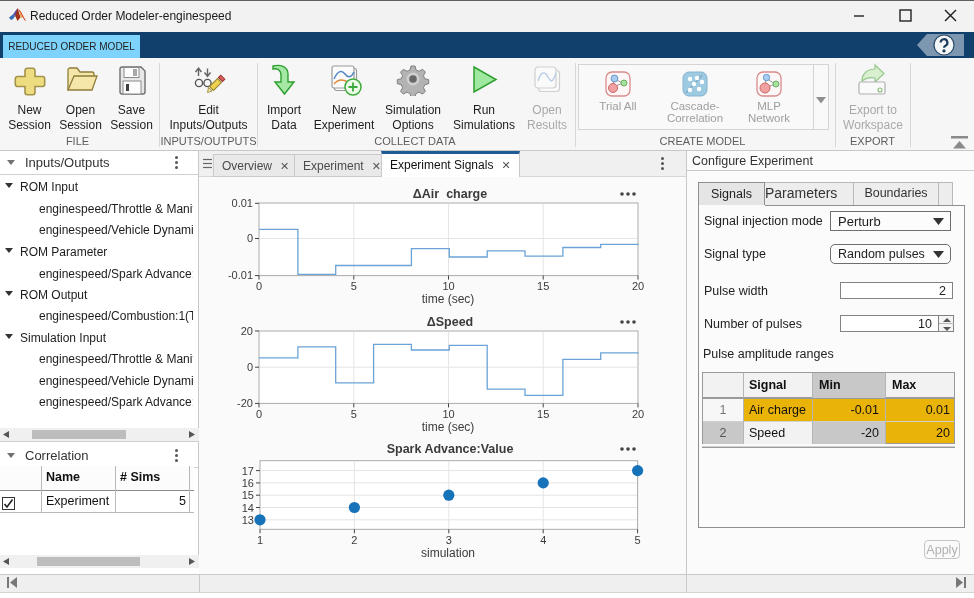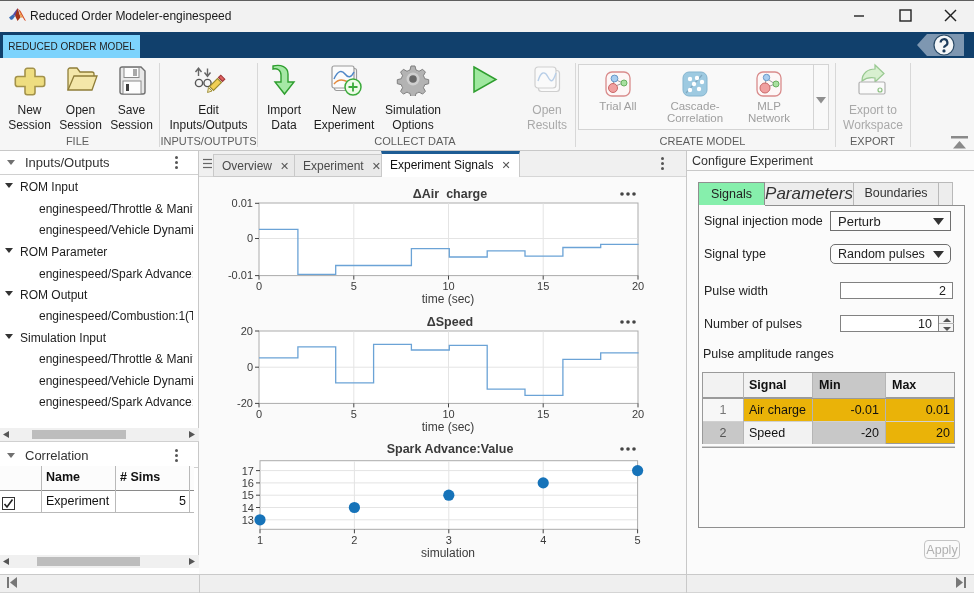--- a/index.html
+++ b/index.html
@@ -165,20 +165,21 @@
     </svg>
   <div class="lbl">Simulation<br>Options</div>
 </div>
 
 <div class="tbtn" style="left:440px;top:60px;width:88px;">
   <svg width="88" height="36" viewBox="0 0 88 36">
       <g transform="translate(32,6)">
   <path d="M2 1 L24 13.5 L2 26 z" fill="#9fe89f" stroke="#2f9e2f" stroke-width="1.5"></path>
   </g>
     </svg>
+  <div class="lbl">Run<br>Simulations</div>
 </div>
 
 <div class="tbtn dis" style="left:517px;top:60px;width:60px;">
   <svg width="60" height="36" viewBox="0 0 60 36">
       <g transform="translate(17,6)">
   <rect x="4.5" y="4.5" width="21" height="21" rx="3" fill="#fafafa" stroke="#cfcfcf" stroke-width="1.2"></rect>
   <rect x="1" y="1" width="21" height="21" rx="3" fill="#fafafa" stroke="#cfcfcf" stroke-width="1.2"></rect>
   <path d="M4 15 c3-10 7-10 10-4 s5 5 8-4" fill="none" stroke="#b9cfe8" stroke-width="1.4"></path>
   </g>
     </svg>
@@ -466,22 +467,22 @@
         <circle cx="637.6" cy="470.6" r="5.6"></circle>
       </g>
 </g>
 </svg>
 
 <div class="abs" id="rightpanel"></div>
 <div class="abs" style="left:687px;top:151px;width:287px;height:20px;background:#fbfbfb;border-bottom:1px solid #c9c9c9;"></div>
 <div class="abs" style="left:692px;top:154px;font-size:12.5px;color:#333;">Configure Experiment</div>
 
 <div class="abs" style="left:698px;top:182px;width:255px;height:23px;background:#ededed;border:1px solid #b9b9b9;border-bottom:none;"></div>
-<div class="abs" style="left:698px;top:182px;width:67px;height:24px;background:#86efac;border:1px solid #8f8f8f;border-bottom:none;font-size:12.5px;color:#222;text-align:center;line-height:23px;">Signals</div>
-<div class="abs" style="left:765px;top:182px;width:89px;height:23px;font-size:17px;color:#333;text-align:center;line-height:23px;border-right:1px solid #b9b9b9;font-style:italic;">Parameters</div>
+<div class="abs" style="left:698px;top:182px;width:67px;height:24px;background:#e5e5e5;border:1px solid #8f8f8f;border-bottom:none;font-size:12.5px;color:#222;text-align:center;line-height:23px;">Signals</div>
+<div class="abs" style="left:765px;top:182px;width:89px;height:23px;font-size:14px;color:#333;text-align:left;line-height:23px;border-right:1px solid #b9b9b9;">Parameters</div>
 <div class="abs" style="left:854px;top:182px;width:85px;height:23px;font-size:12.5px;color:#333;text-align:center;line-height:23px;border-right:1px solid #b9b9b9;">Boundaries</div>
 
 <div class="abs" style="left:698px;top:205px;width:267px;height:323px;background:#fbfbfb;border:1px solid #8f8f8f;border-top:none;"></div>
 <div class="abs" style="left:699px;top:205px;width:66px;height:1px;background:#fbfbfb;"></div>
 <div class="abs" style="left:765px;top:204.5px;width:200px;height:1px;background:#8f8f8f;"></div>
 
 <div class="abs" style="left:704px;top:214px;font-size:12.5px;color:#222;">Signal injection mode</div>
 <div class="abs" style="left:830px;top:211px;width:121px;height:20px;border:1px solid #6f6f6f;border-radius:0;background:#fcfcfc;font-size:13px;color:#222;line-height:19px;padding-left:7px;">Perturb</div>
 <svg class="abs" style="left:933px;top:218px" width="11" height="7" viewBox="0 0 11 7">
     <polygon points="0,0 11,0 5.5,7" fill="#333"></polygon>

